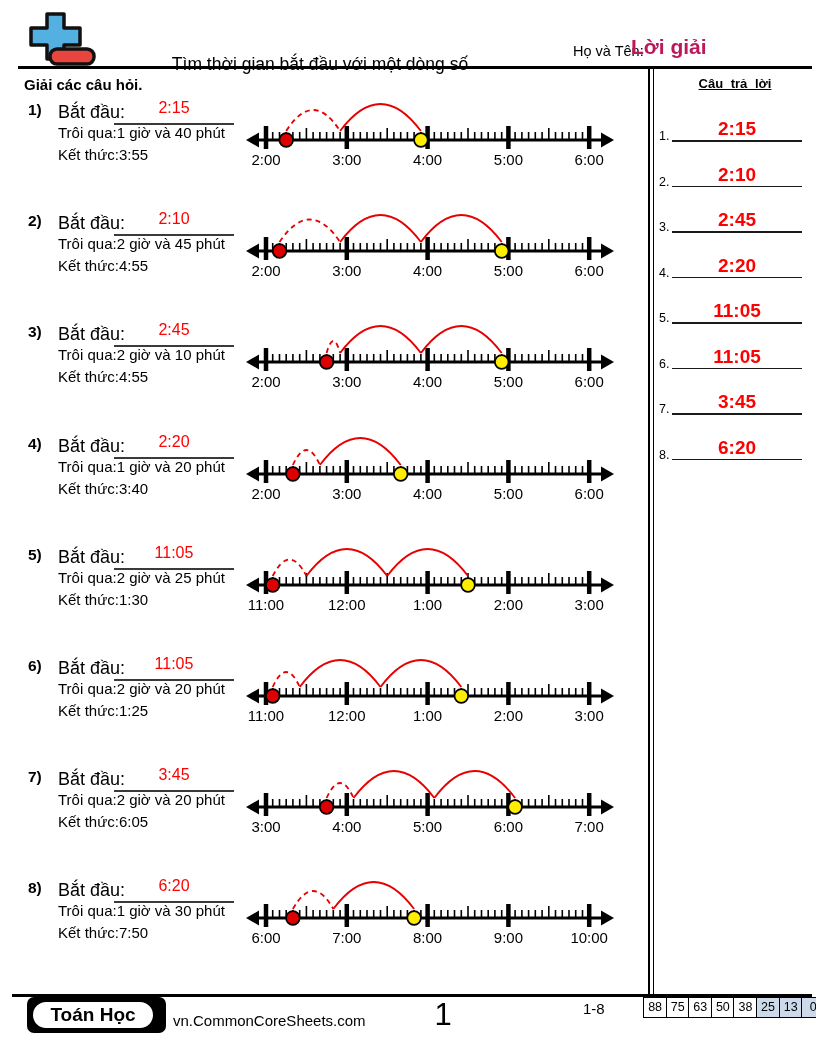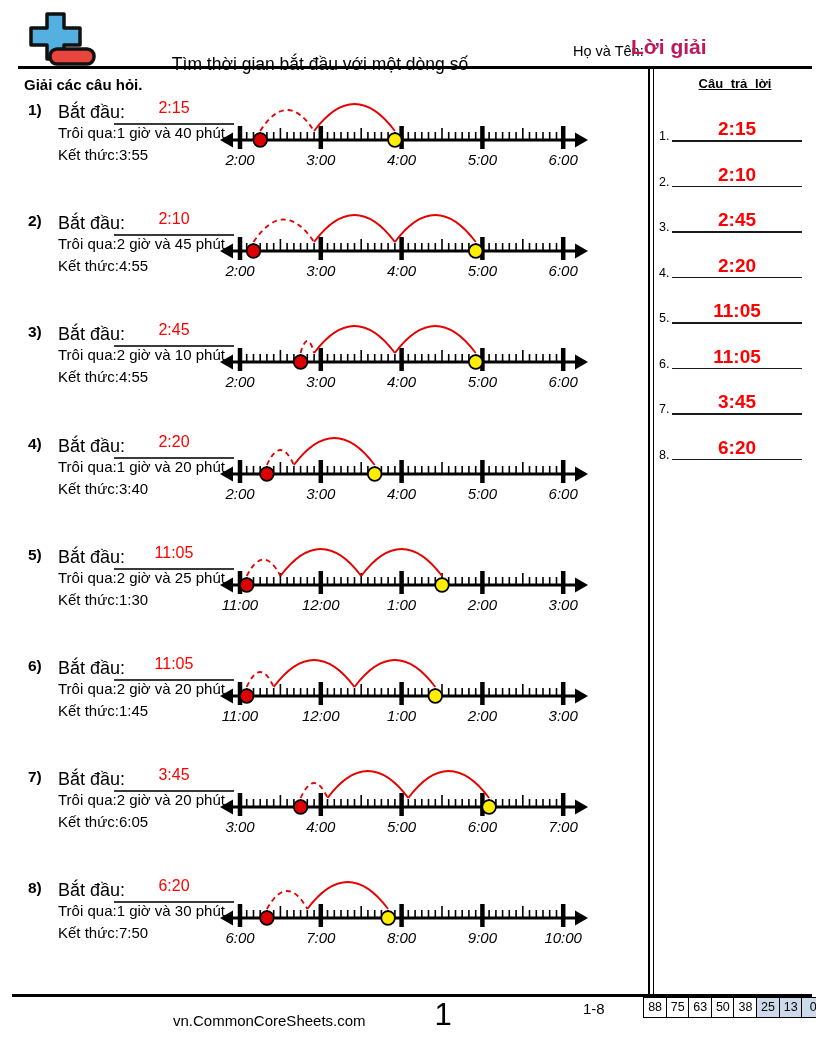--- a/index.html
+++ b/index.html
@@ -23,21 +23,21 @@
 
   
   .problem { left:22px; width:586px; height:111px; }
   .p-num { position:absolute; left:6px; top:6px; font-size:15.5px; font-weight:bold; }
   .p-start-label { position:absolute; left:36px; top:7px; font-size:18px; }
   .p-answer { position:absolute; left:92px; top:4px; width:120px; text-align:center;
               font-size:16px; color:#f00; }
   .p-underline { position:absolute; left:92px; top:28px; width:120px; height:2px; background:#3a3a3a; }
   .p-row2 { position:absolute; left:36px; top:29px; font-size:15px; }
   .p-row3 { position:absolute; left:36px; top:51px; font-size:15px; }
-  .p-line { position:absolute; left:196px; top:5px; width:372px; height:80px;font-style:italic; }
+  .p-line { position:absolute; left:222px; top:5px; width:372px; height:80px; }
 
   
   .answers-title { left:660px; top:76px; width:150px; text-align:center; font-size:13px;
                    font-weight:bold; text-decoration:underline; word-spacing:4px; }
   .answer-item { left:652px; width:160px; height:40px; }
   .a-num { position:absolute; left:7px; top:11px; font-size:12.5px; }
   .a-value { position:absolute; left:20px; top:0px; width:130px; text-align:center;
              font-size:19px; font-weight:bold; color:#f00; }
   .a-underline { position:absolute; left:20px; top:22px; width:130px; height:1.6px; background:#1a1a1a; }
 
@@ -439,21 +439,21 @@
           <text x="345.2" y="65" text-anchor="middle" font-size="15" fill="#000" font-family="Liberation Sans, sans-serif">3:00</text>
         </svg></span>
     </div>
 
     <div class="abs problem" style="top: 651px;">
       <span class="p-num">6)</span>
       <span class="p-start-label">Bắt đầu:</span>
       <span class="p-answer">11:05</span>
       <span class="p-underline"></span>
       <span class="p-row2"><span>Trôi qua:</span><span>2 giờ và 20 phút</span></span>
-      <span class="p-row3"><span>Kết thức:</span><span>1:45</span></span>
+      <span class="p-row3"><span>Kết thức:</span><span>1:25</span></span>
       <span class="p-line"><svg width="372" height="80" viewBox="0 0 372 80">
           <line x1="10" y1="40" x2="362" y2="40" stroke="#000" stroke-width="3"></line>
           <polygon points="2,40 15,32.5 15,47.5" fill="#000"></polygon>
           <polygon points="370,40 357,32.5 357,47.5" fill="#000"></polygon>
           <line x1="22" y1="26" x2="22" y2="49" stroke="#000" stroke-width="4.5"></line>
           <line x1="28.7" y1="32" x2="28.7" y2="40" stroke="#000" stroke-width="1.6"></line>
           <line x1="35.5" y1="32" x2="35.5" y2="40" stroke="#000" stroke-width="1.6"></line>
           <line x1="42.2" y1="32" x2="42.2" y2="40" stroke="#000" stroke-width="1.6"></line>
           <line x1="48.9" y1="32" x2="48.9" y2="40" stroke="#000" stroke-width="1.6"></line>
           <line x1="55.7" y1="32" x2="55.7" y2="40" stroke="#000" stroke-width="1.6"></line>
@@ -702,20 +702,23 @@
       <span class="a-underline"></span>
     </div>
 
     <div class="abs answer-item" style="top: 436.5px;">
       <span class="a-num">8.</span>
       <span class="a-value">6:20</span>
       <span class="a-underline"></span>
     </div>
 
   <div class="abs footer-rule"></div>
+  <div class="abs badge-outer">
+    <div class="badge-inner">Toán Học</div>
+  </div>
   <div class="abs site">vn.CommonCoreSheets.com</div>
   <div class="abs page-num">1</div>
   <div class="abs score-label">1-8</div>
   <div class="abs score-table">
 
       <div class="score-cell">88</div>
 
       <div class="score-cell">75</div>
 
       <div class="score-cell">63</div>

